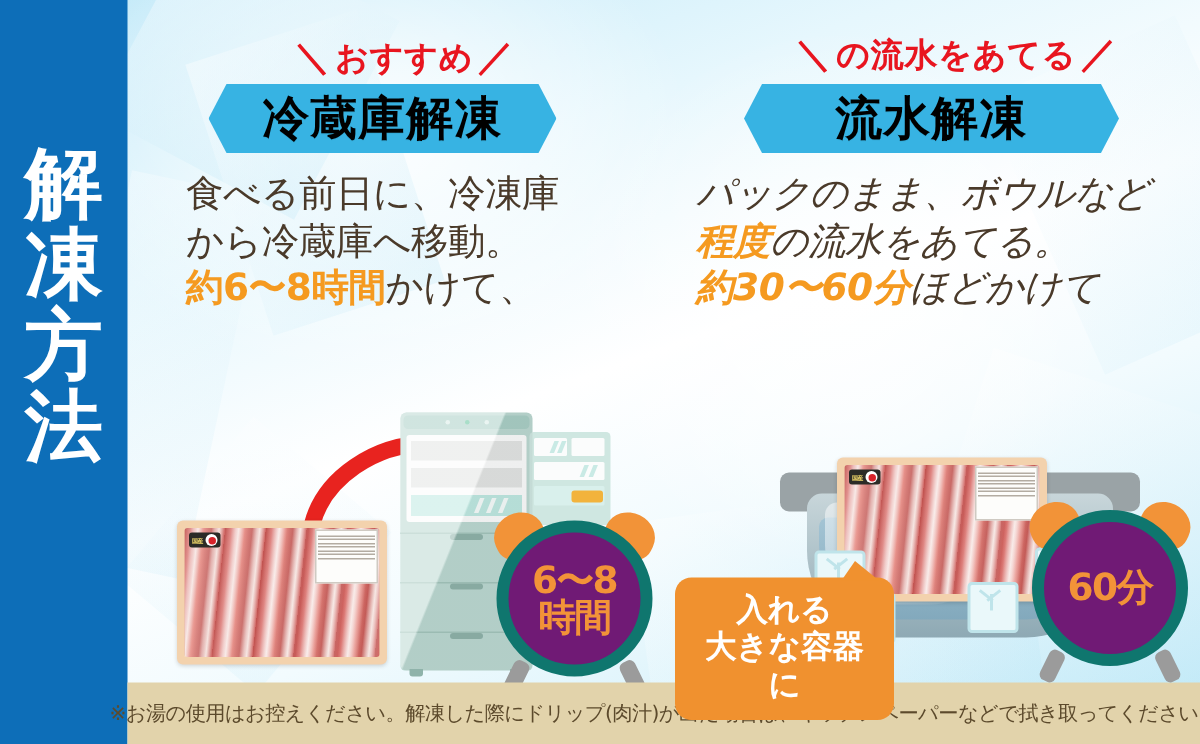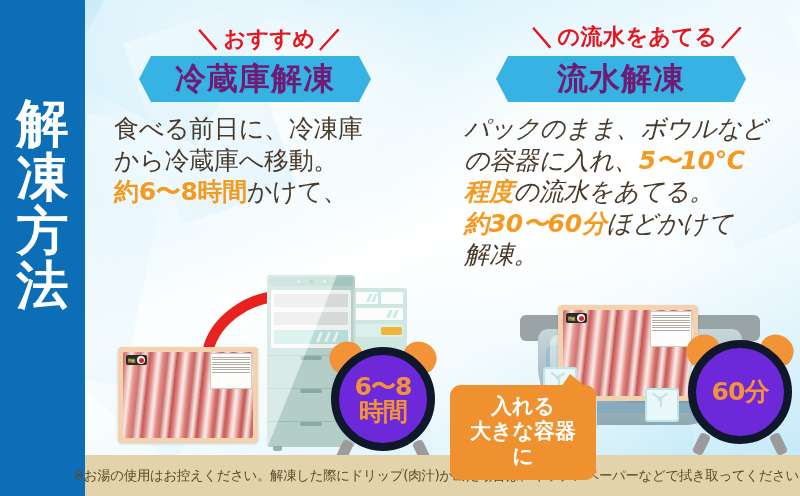--- a/index.html
+++ b/index.html
@@ -46,21 +46,21 @@
     font-family:"DejaVu Sans","Liberation Sans",sans-serif;
   }
   .redtag .sl{display:inline-block;font-size:24px;font-weight:bold;}
   .redtag .sl.l{transform:rotate(0deg);margin-right:3px;}
   .redtag .sl.r{margin-left:3px;}
 
   
   .banner{
     position:absolute;height:46px;background:#37b3e3;
     display:flex;align-items:center;justify-content:center;
-    color:#701a75;font-weight:bold;font-size:31px;letter-spacing:1px;
+    color:#000000;font-weight:bold;font-size:31px;letter-spacing:1px;
     font-family:"DejaVu Sans","Liberation Sans",sans-serif;
     clip-path:polygon(12px 0,calc(100% - 12px) 0,100% 50%,calc(100% - 12px) 100%,12px 100%,0 50%);
     text-shadow:0 1px 0 rgba(0,0,0,.06);
   }
 
   
   .body-text{
     position:absolute;color:#4a3a2a;font-size:25px;line-height:1.26;
     font-weight:500;letter-spacing:-.3px;
     font-family:"DejaVu Sans","Liberation Sans",sans-serif;
@@ -141,21 +141,21 @@
 
   
   .clock{position:absolute;width:104px;height:104px;}
   .clock .bell{position:absolute;top:-5px;width:34px;height:30px;background:#f29338;border-radius:50% 50% 40% 40%;}
   .clock .bell.l{left:-2px;transform:rotate(-26deg);}
   .clock .bell.r{right:-2px;transform:rotate(26deg);}
   .clock .leg{position:absolute;bottom:-11px;width:11px;height:22px;background:#9b9b9b;border-radius:4px;}
   .clock .leg.l{left:8px;transform:rotate(26deg);}
   .clock .leg.r{right:8px;transform:rotate(-26deg);}
   .clock .face{position:absolute;left:0;top:0;width:104px;height:104px;border-radius:50%;
-    background:#6d28d9;border:8px solid #0f172a;box-sizing:border-box;
+    background:#701a75;border:8px solid #0f766e;box-sizing:border-box;
     display:flex;flex-direction:column;align-items:center;justify-content:center;}
   .clock .t{color:#f29338;font-weight:bold;line-height:1.02;text-align:center;
     font-family:"DejaVu Sans","Liberation Sans",sans-serif;letter-spacing:-1px;}
   .clock .t1{font-size:25px;}
   .clock .t2{font-size:25px;text-align:right;}
 
   
   .bubble{
     position:absolute;background:#f0912f;border-radius:11px;
     color:#fff;font-weight:bold;font-size:21px;line-height:1.2;text-align:center;
@@ -199,21 +199,21 @@
   </div>
 
   <div class="redtag" style="left:196px;top:22px;">
     <span class="sl l">＼</span><span>おすすめ</span><span class="sl r">／</span>
   </div>
 
   <div class="banner" style="left:139px;top:56px;width:232px;">
     <span>冷蔵庫解凍</span>
   </div>
 
-  <div class="body-text" style="left:114px;top:113px;width:300px;">
+  <div class="body-text" style="left:124px;top:113px;width:300px;">
     <span class="ln">
       <span>食べる前日に、冷凍庫</span>
     </span>
     <span class="ln">
       <span>から冷蔵庫へ移動。</span>
     </span>
     <span class="ln">
       <span class="hl">約6〜8時間</span><span>かけて、</span>
     </span>
   </div>
@@ -299,30 +299,24 @@
 
   <div class="banner" style="left:496px;top:56px;width:250px;">
     <span>流水解凍</span>
   </div>
 
   <div class="body-text" style="left:464px;top:113px;width:330px;font-style:italic;">
     <span class="ln">
       <span>パックのまま、ボウルなど</span>
     </span>
     <span class="ln">
-      <span>の容器に入れ、</span><span class="hl">5〜10℃</span>
-    </span>
-    <span class="ln">
       <span class="hl">程度</span><span>の流水をあてる。</span>
     </span>
     <span class="ln">
       <span class="hl">約30〜60分</span><span>ほどかけて</span>
-    </span>
-    <span class="ln">
-      <span>解凍。</span>
     </span>
   </div>
 
   <div class="bowl" style="left:520px;top:315px;width:240px;height:110px;">
     <div class="rim"></div>
     <div class="basin"></div>
     <div class="water"></div>
     <div class="inner-sh"></div>
     <div class="leg" style="left:26px;"></div>
     <div class="leg" style="right:26px;"></div>

